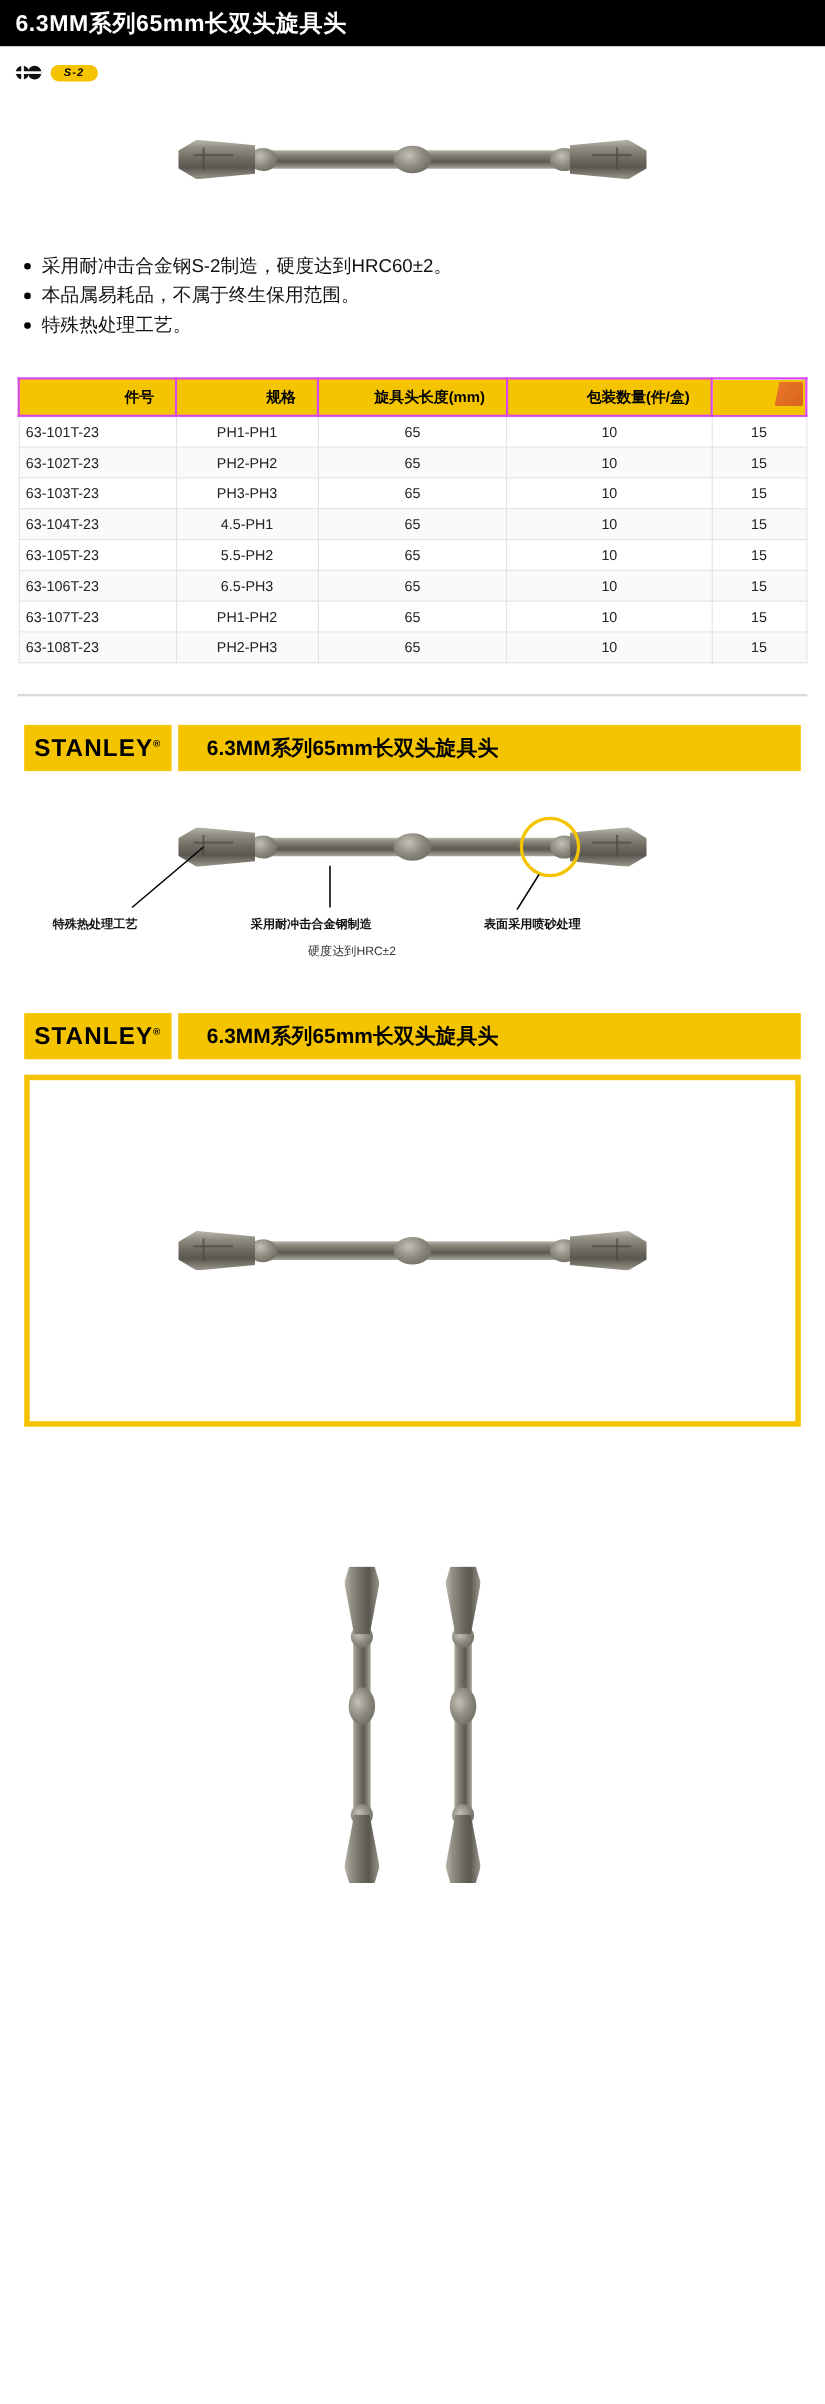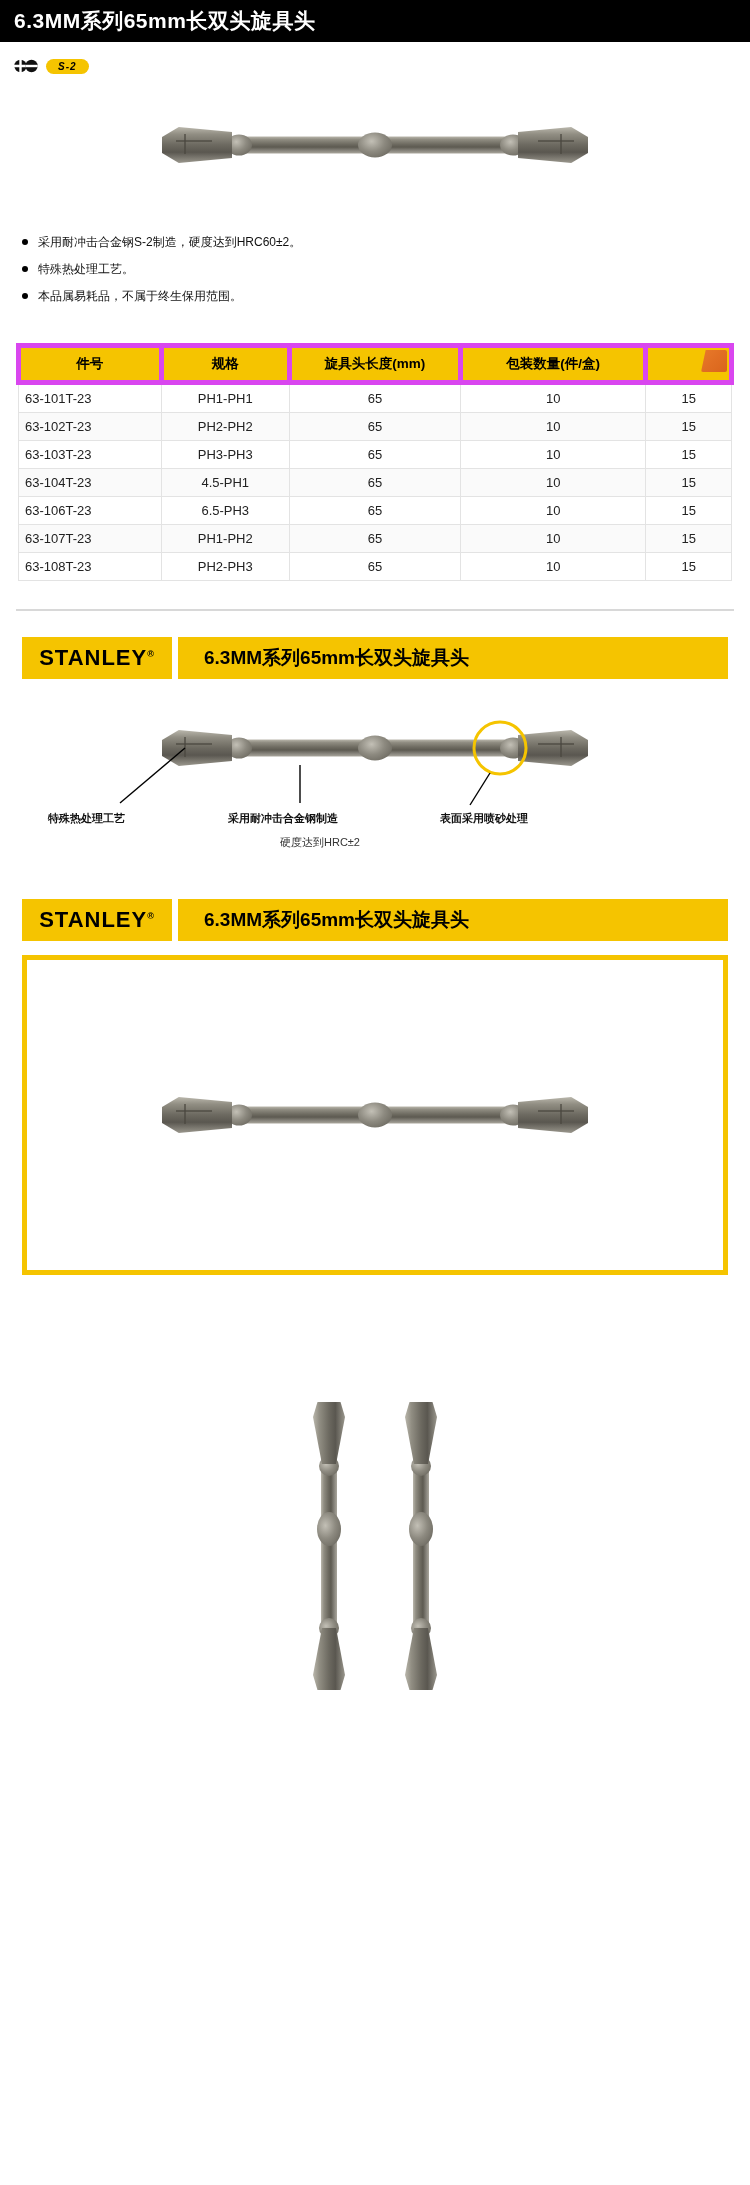--- a/index.html
+++ b/index.html
@@ -101,21 +101,21 @@
     opacity: .65;
   }
 
   
   .bullets {
     padding: 14px 20px 6px 22px;
   }
   .bullets li {
     list-style: none;
     position: relative;
-    font-size: 12px;
+    font-size: 17px;
     color: #111;
     line-height: 24px;
     padding-left: 16px;
     margin-bottom: 3px;
   }
   .bullets li:before {
     content: "";
     position: absolute;
     left: 0;
     top: 9px;
@@ -131,22 +131,22 @@
     width: 100%;
     border-collapse: collapse;
     font-size: 13px;
   }
   table.spec thead th {
     background: #f5c400;
     color: #000;
     font-weight: bold;
     font-size: 13.5px;
     padding: 7px 19px;
-    border: 5px solid #d946ef;
-    text-align: center;
+    border: 2px solid #d946ef;
+    text-align: right;
     white-space: nowrap;
   }
   table.spec thead th.last-col { position: relative; }
   table.spec tbody td {
     border: 1px solid #e3e3e3;
     padding: 6px 6px;
     text-align: center;
     color: #222;
     background: #fff;
   }
@@ -168,21 +168,21 @@
 
   
   .banner {
     display: flex;
     align-items: stretch;
     margin: 26px 22px 0 22px;
     height: 42px;
   }
   .banner .logo-box {
     background: #f5c400;
-    width: 150px;
+    width: 134px;
     display: flex;
     align-items: center;
     justify-content: center;
   }
   .banner .logo-text {
     font-weight: bold;
     font-size: 22px;
     letter-spacing: 1px;
     color: #000;
   }
@@ -319,22 +319,22 @@
       <div class="tip right" style="left:358px;width:70px;height:36px;"></div>
       <div class="notch" style="left:16px;top:24px;width:36px;height:2px;"></div>
       <div class="notch" style="left:24px;top:18px;width:2px;height:20px;"></div>
       <div class="notch" style="left:378px;top:24px;width:36px;height:2px;"></div>
       <div class="notch" style="left:400px;top:18px;width:2px;height:20px;"></div>
     </div>
   </div>
 
   <ul class="bullets">
     <li>采用耐冲击合金钢S-2制造，硬度达到HRC60±2。</li>
+    <li>本品属易耗品，不属于终生保用范围。</li>
     <li>特殊热处理工艺。</li>
-    <li>本品属易耗品，不属于终生保用范围。</li>
   </ul>
 
   <div class="table-wrap">
     <table class="spec">
       <thead>
         <tr>
           <th style="width:20%">件号</th>
           <th style="width:18%">规格</th>
           <th style="width:24%">旋具头长度(mm)</th>
           <th style="width:26%">包装数量(件/盒)</th>
@@ -361,20 +361,27 @@
         <tr>
           <td class="col1">63-103T-23</td>
           <td>PH3-PH3</td>
           <td>65</td>
           <td>10</td>
           <td>15</td>
         </tr>
         <tr>
           <td class="col1">63-104T-23</td>
           <td>4.5-PH1</td>
+          <td>65</td>
+          <td>10</td>
+          <td>15</td>
+        </tr>
+        <tr>
+          <td class="col1">63-105T-23</td>
+          <td>5.5-PH2</td>
           <td>65</td>
           <td>10</td>
           <td>15</td>
         </tr>
         <tr>
           <td class="col1">63-106T-23</td>
           <td>6.5-PH3</td>
           <td>65</td>
           <td>10</td>
           <td>15</td>

